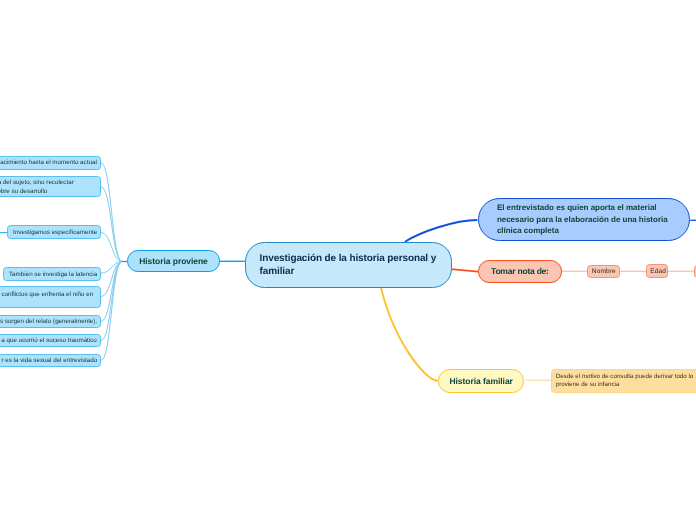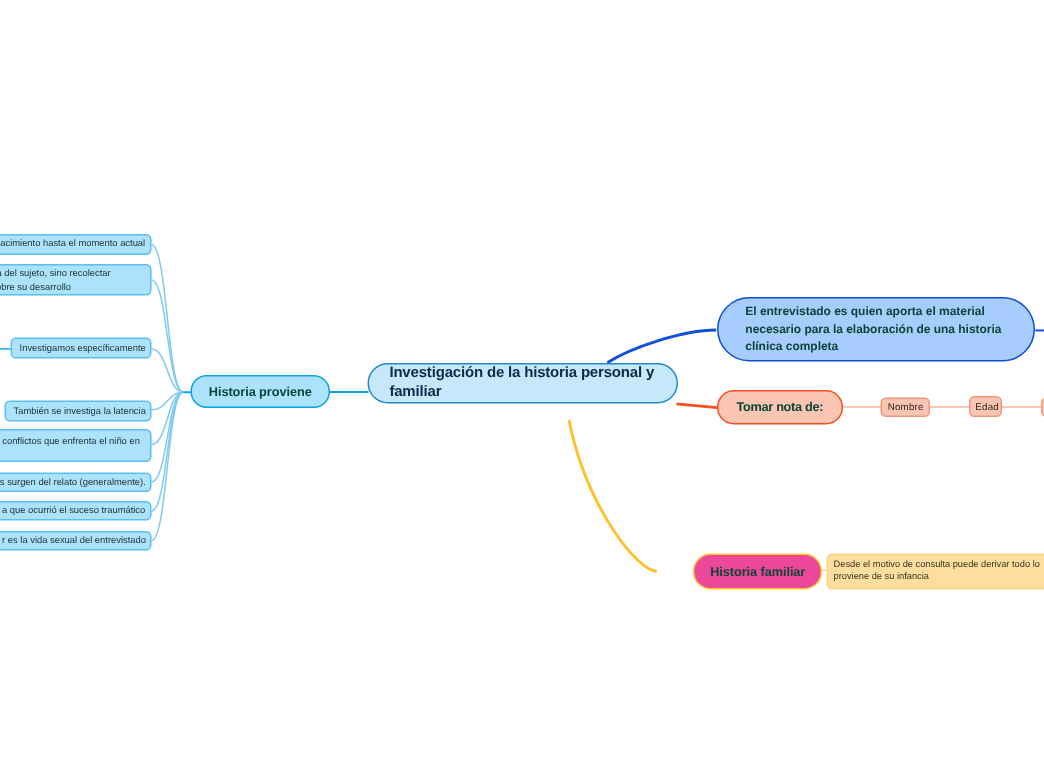--- a/index.html
+++ b/index.html
@@ -7,21 +7,21 @@
        font-family:"Liberation Sans",sans-serif;
        text-rendering:geometricPrecision;
        -webkit-font-smoothing:antialiased;}
   #canvas{position:relative;width:696px;height:520px;background:#fff;overflow:hidden;}
   svg#links{position:absolute;left:0;top:0;width:696px;height:520px;}
   .node{position:absolute;box-sizing:border-box;display:flex;align-items:center;
         justify-content:flex-end;white-space:pre;}
   .node span{display:block;width:100%;}
 
   
-  .n-center{left:244.6px;top:241.8px;width:207.4px;height:27px;
+  .n-center{left:244.6px;top:241.8px;width:207.4px;height:46px;
             background:#c5e8fa;border:1.4px solid #2288cc;border-radius:19.5px;
             padding:0 14px;color:#0e2a4c;font-size:10px;font-weight:700;
             line-height:13.3px;letter-spacing:-0.12px;}
 
   
   .n-hp{left:127.2px;top:250.3px;width:92.6px;height:21.6px;
         background:#ace2fb;border:1.4px solid #07a2e6;border-radius:10.7px;
         color:#0d4438;font-size:8.5px;font-weight:700;justify-content:center;
         text-align:center;line-height:11px;letter-spacing:-0.05px;}
   .leafb{background:#ace2fb;border:0.85px solid #58bff0;border-radius:3.5px;
@@ -39,23 +39,23 @@
            background:#fac5b2;border:1.5px solid #f4511e;border-radius:11.2px;
            color:#0d4438;font-size:8.5px;font-weight:700;justify-content:flex-start;
            text-align:center;line-height:11px;letter-spacing:-0.22px;}
   .leafo{background:#fac5b2;border:0.9px solid #f2957a;border-radius:3.5px;
          color:#33251f;font-size:6.5px;font-weight:400;line-height:9px;
          padding:0 3.5px;justify-content:center;text-align:center;
          letter-spacing:0.15px;}
 
   
   .n-hf{left:438px;top:369.2px;width:86.3px;height:23.4px;padding-top:1px;
-        background:#ec4899;border:1.4px solid #ffc32e;border-radius:11.7px;
+        background:#fef9c3;border:1.4px solid #ffc32e;border-radius:11.7px;
         color:#0d4438;font-size:8.5px;font-weight:700;justify-content:center;
-        text-align:center;line-height:11px;letter-spacing:-0.05px;margin-left:24px;}
+        text-align:center;line-height:11px;letter-spacing:-0.05px;}
   .leafy{background:#fdde9e;border:0.9px solid #fcd684;border-radius:3.5px;
          color:#3b3320;font-size:6.2px;font-weight:400;line-height:8.3px;
          padding:0 4.2px;}
 </style>
 </head>
 <body>
 
 <div id="canvas">
 
   <svg id="links" viewBox="0 0 696 520" xmlns="http://www.w3.org/2000/svg">

